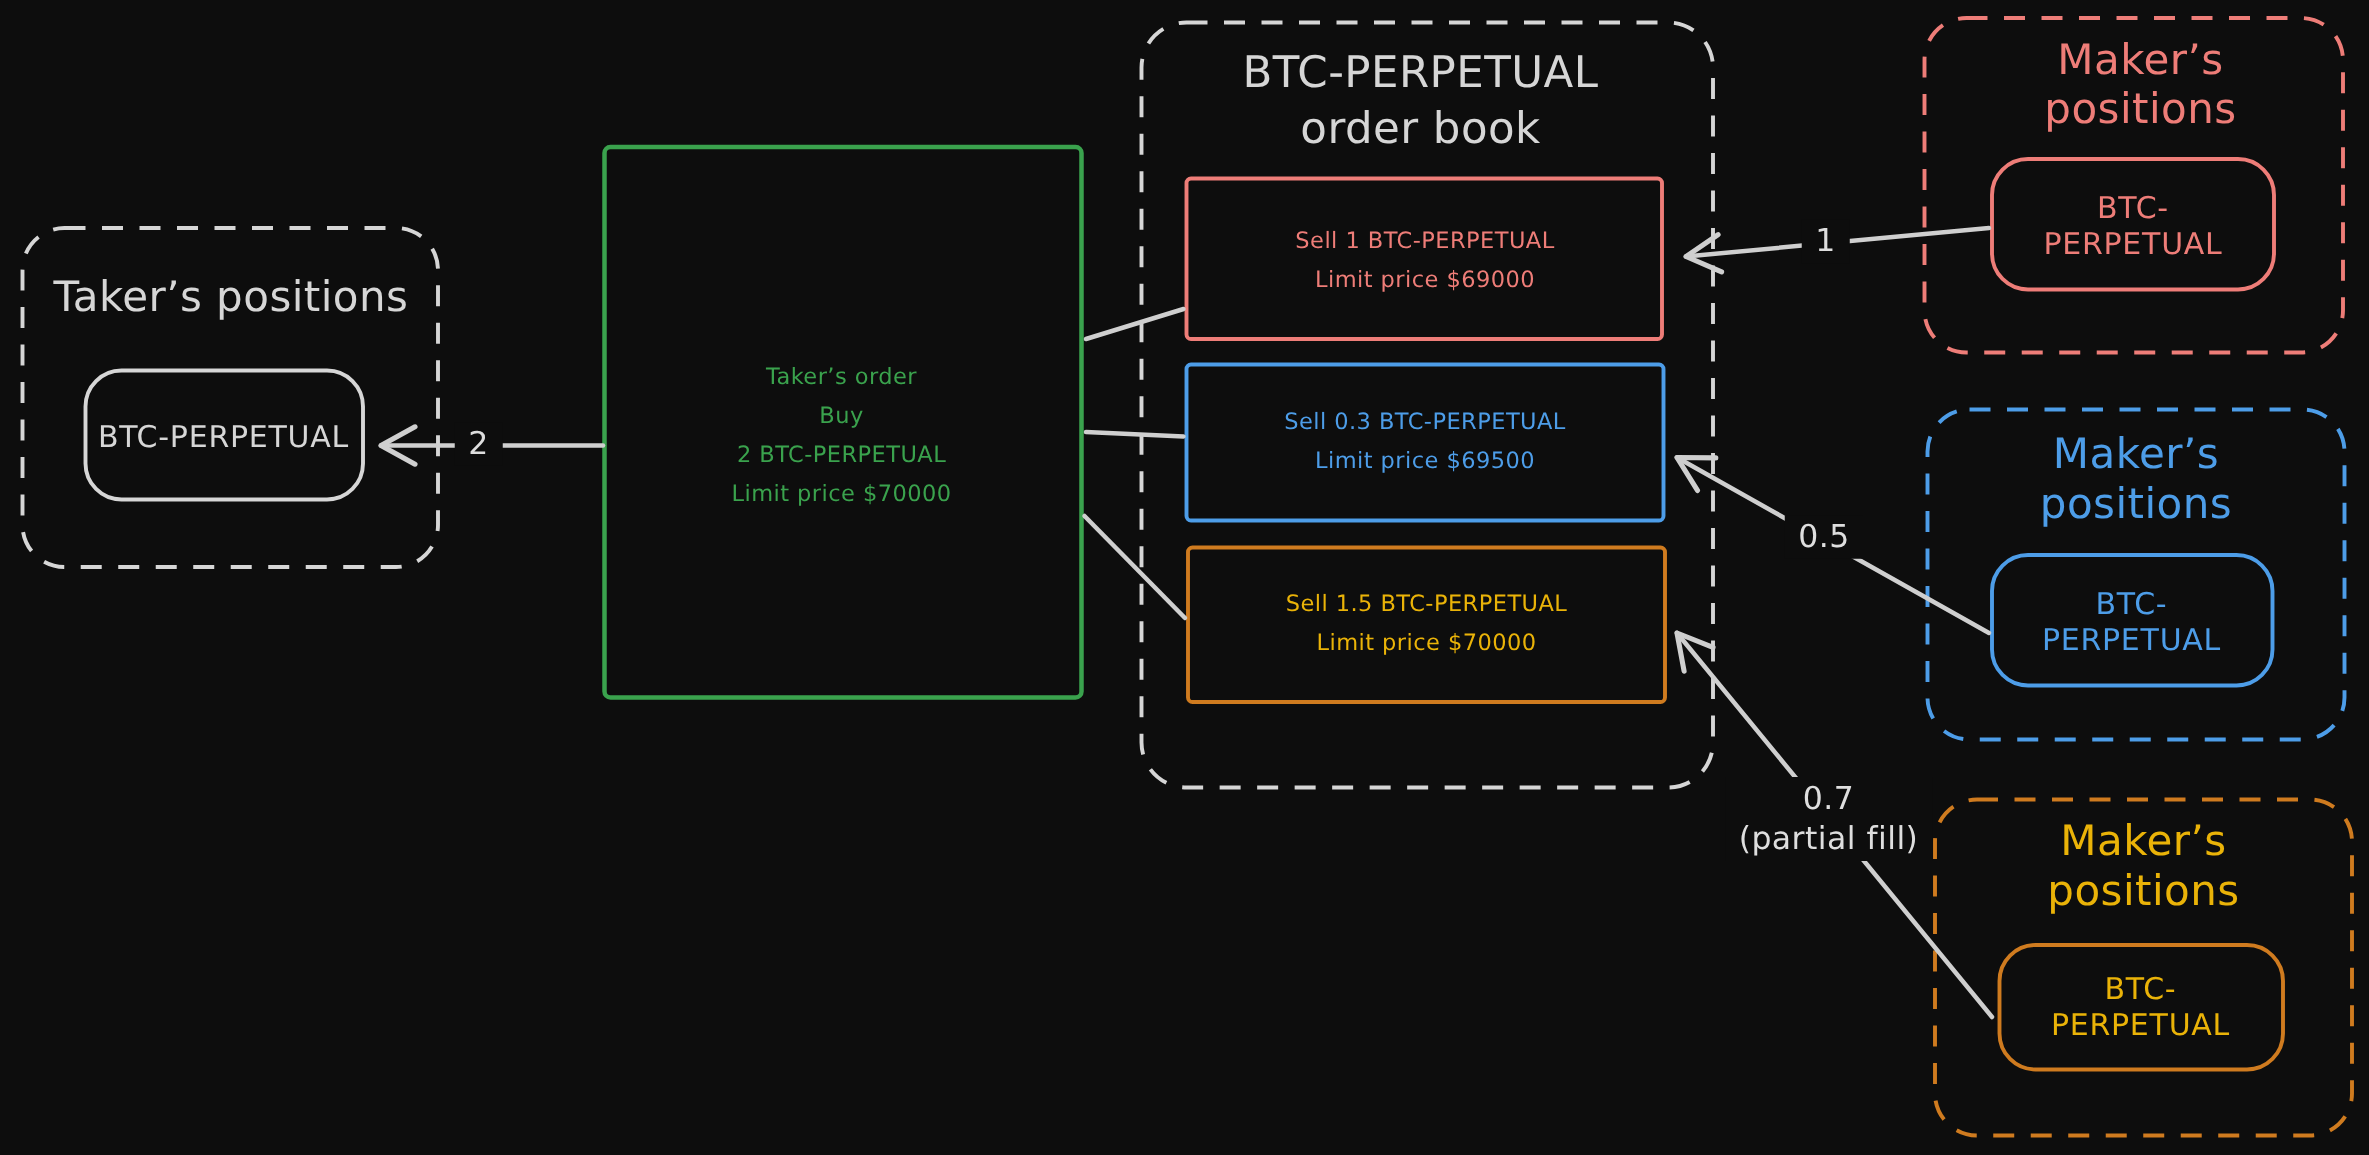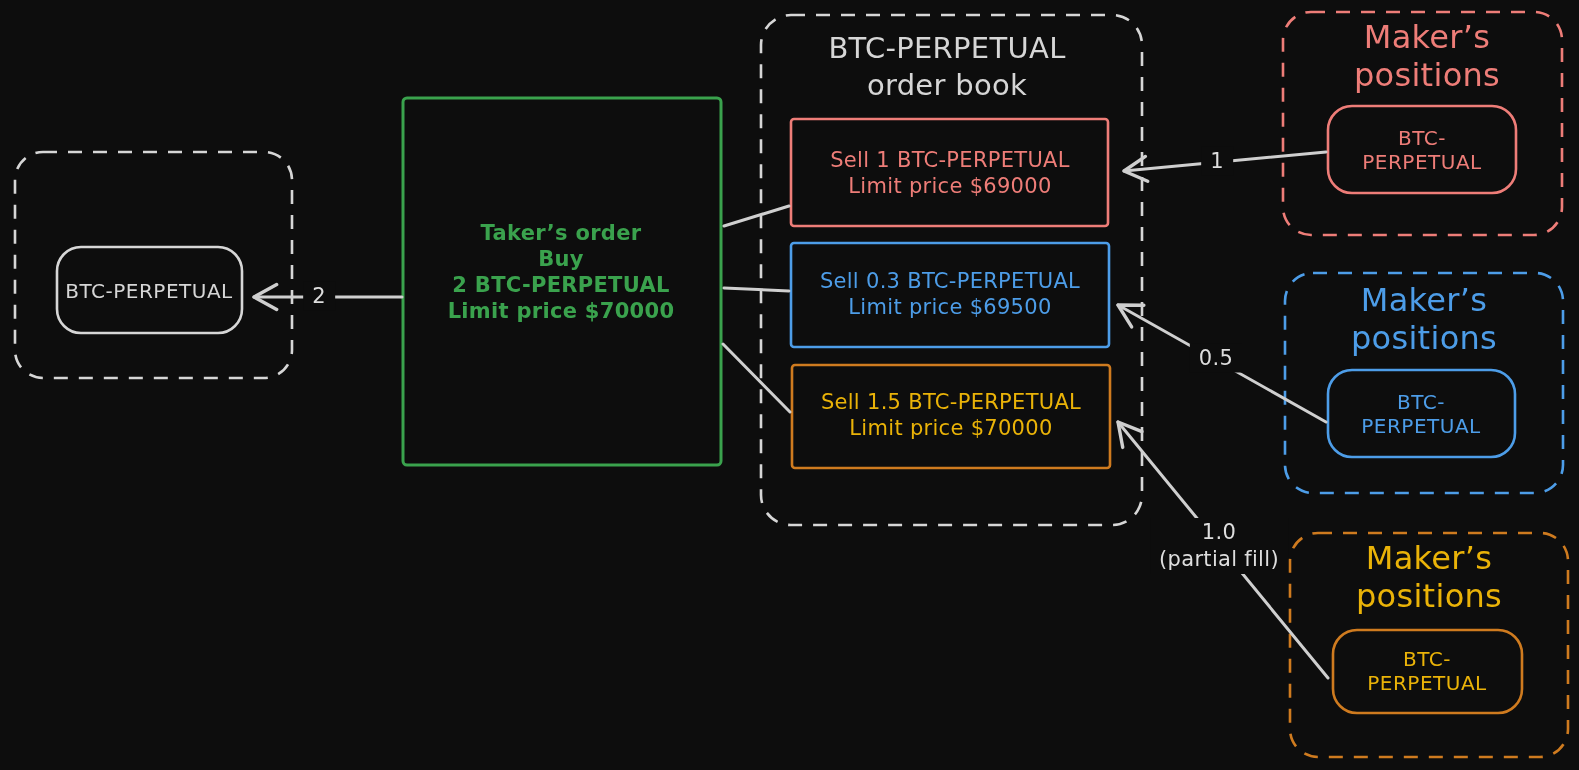--- a/index.html
+++ b/index.html
@@ -18,23 +18,23 @@
     white-space: pre-line;
     text-align: center;
     letter-spacing: 0.3px;
     pointer-events: none;
   }
   .ink    { color: #d6d6d6; }
   .green  { color: #3aa24d; }
   .red    { color: #ee7d78; }
   .blue   { color: #4d9de8; }
   .orange { color: #eab308; }
-  .title     { font-size: 32px; }
+  .title     { font-size: 28px; }
   .chiplabel { font-size: 20px; letter-spacing: 0.5px; }
-  .bodytext  { font-size: 21px; line-height: 26px; }
+  .bodytext  { font-size: 15px; line-height: 26px; }
   .obtitle   { font-size: 29px; line-height: 37px; }
   .flowlabel {
     font-size: 21px;
     line-height: 27px;
     background: #0d0d0d;
     padding: 1px 9px;
     color: #dedede;
   }
 </style>
 </head>
@@ -71,23 +71,24 @@
     <line x1="724" y1="226" x2="789" y2="206" stroke="#cfcfcf" stroke-width="3" stroke-linecap="round"></line>
     <line x1="724" y1="288" x2="789" y2="291" stroke="#cfcfcf" stroke-width="3" stroke-linecap="round"></line>
     <line x1="723" y1="344" x2="790" y2="412" stroke="#cfcfcf" stroke-width="3" stroke-linecap="round"></line>
 
     <line x1="402" y1="297" x2="254" y2="297" stroke="#cfcfcf" stroke-width="3" stroke-linecap="round" marker-end="url(#arrowV)"></line>
     <line x1="1326" y1="152" x2="1124" y2="171" stroke="#cfcfcf" stroke-width="3" stroke-linecap="round" marker-end="url(#arrowV)"></line>
     <line x1="1326" y1="422" x2="1118" y2="305" stroke="#cfcfcf" stroke-width="3" stroke-linecap="round" marker-end="url(#arrowV)"></line>
     <line x1="1328" y1="678" x2="1118" y2="422" stroke="#cfcfcf" stroke-width="3" stroke-linecap="round" marker-end="url(#arrowV)"></line>
   </svg>
 
+  <div class="txt title ink" style="left:154px; top:198px;">Taker’s positions</div>
   <div class="txt chiplabel ink" style="left:149px; top:291px;">BTC-PERPETUAL</div>
 
-  <div class="txt bodytext green" style="left:561px; top:272px;font-weight:bold;">Taker’s order
+  <div class="txt bodytext green" style="left:561px; top:290px;">Taker’s order
 Buy
 2 BTC-PERPETUAL
 Limit price $70000</div>
 
   <div class="txt obtitle ink" style="left:947px; top:67px;">BTC-PERPETUAL
 order book</div>
   <div class="txt bodytext red" style="left:950px; top:173px;">Sell 1 BTC-PERPETUAL
 Limit price $69000</div>
   <div class="txt bodytext blue" style="left:950px; top:294px;">Sell 0.3 BTC-PERPETUAL
 Limit price $69500</div>
@@ -99,16 +100,16 @@
 
   <div class="txt title blue" style="left:1424px; top:319px;">Maker’s positions</div>
   <div class="txt chiplabel blue" style="left:1421px; top:414px;">BTC-PERPETUAL</div>
 
   <div class="txt title orange" style="left:1429px; top:577px;">Maker’s positions</div>
   <div class="txt chiplabel orange" style="left:1427px; top:671px;">BTC-PERPETUAL</div>
 
   <div class="txt flowlabel" style="left:319px; top:296px;">2</div>
   <div class="txt flowlabel" style="left:1217px; top:161px;">1</div>
   <div class="txt flowlabel" style="left:1216px; top:358px;">0.5</div>
-  <div class="txt flowlabel" style="left:1219px; top:546px;">1.0
+  <div class="txt flowlabel" style="left:1219px; top:546px;">0.7
 (partial fill)</div>
 
 </div>
 
 </body></html>

